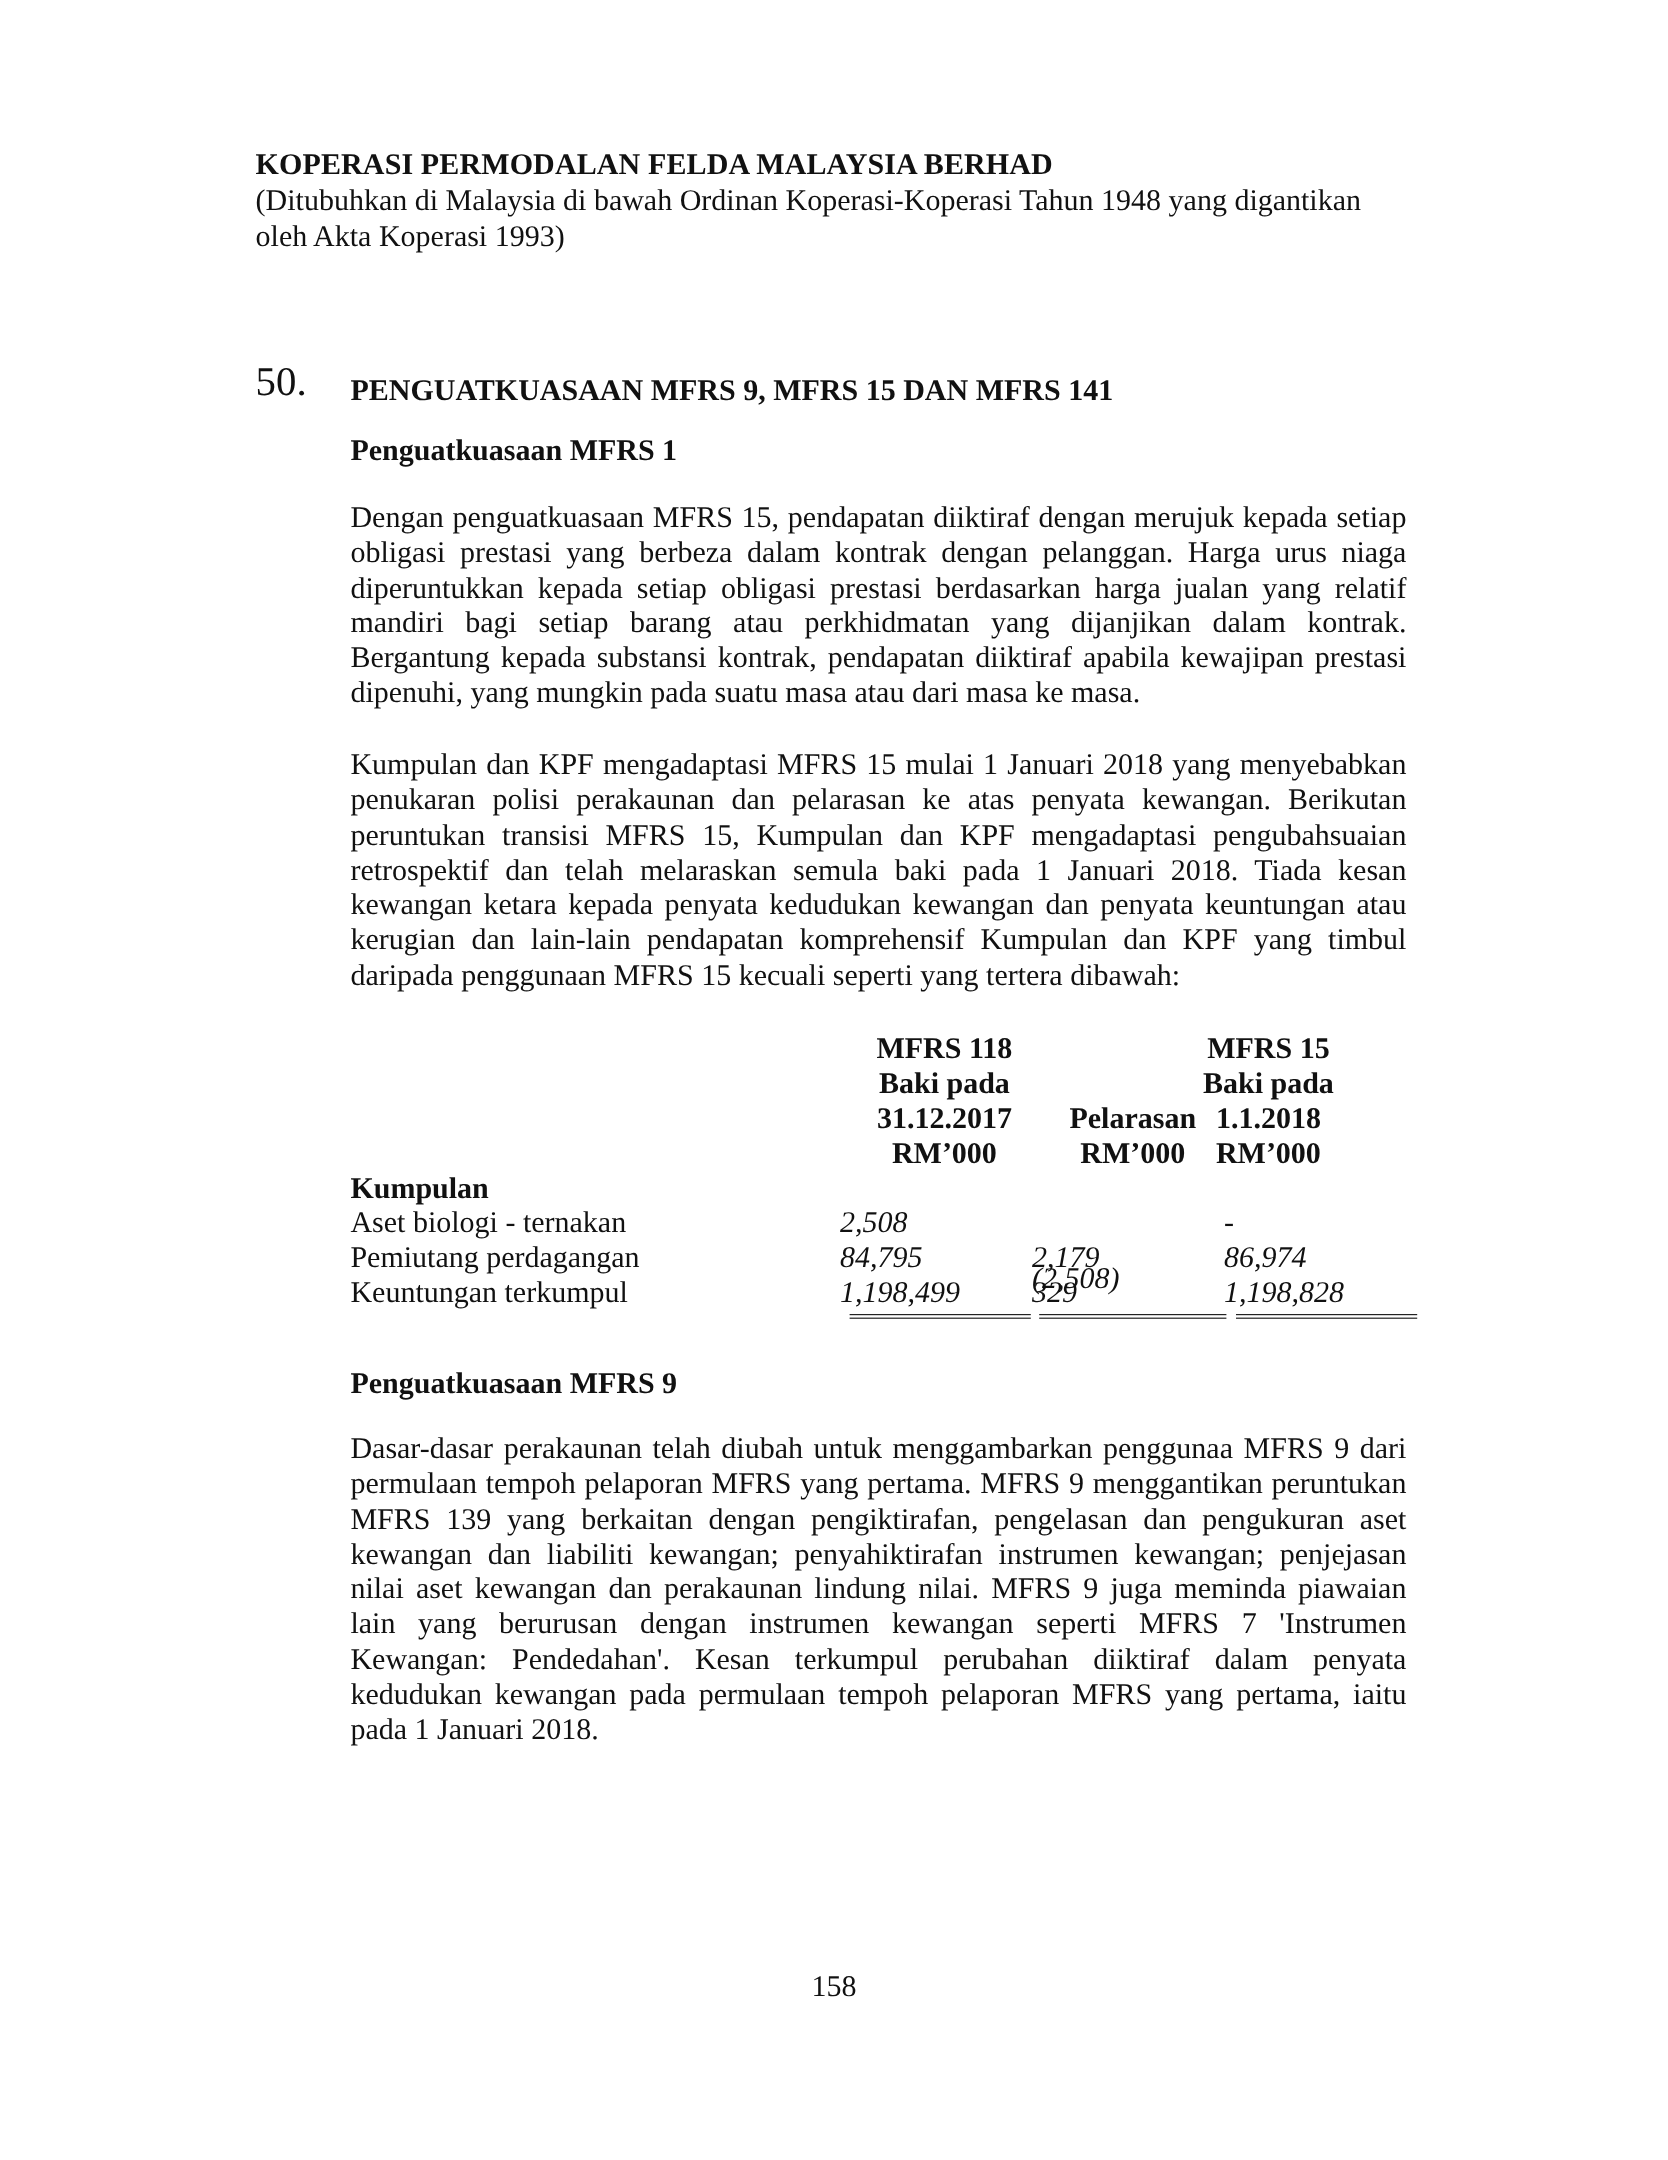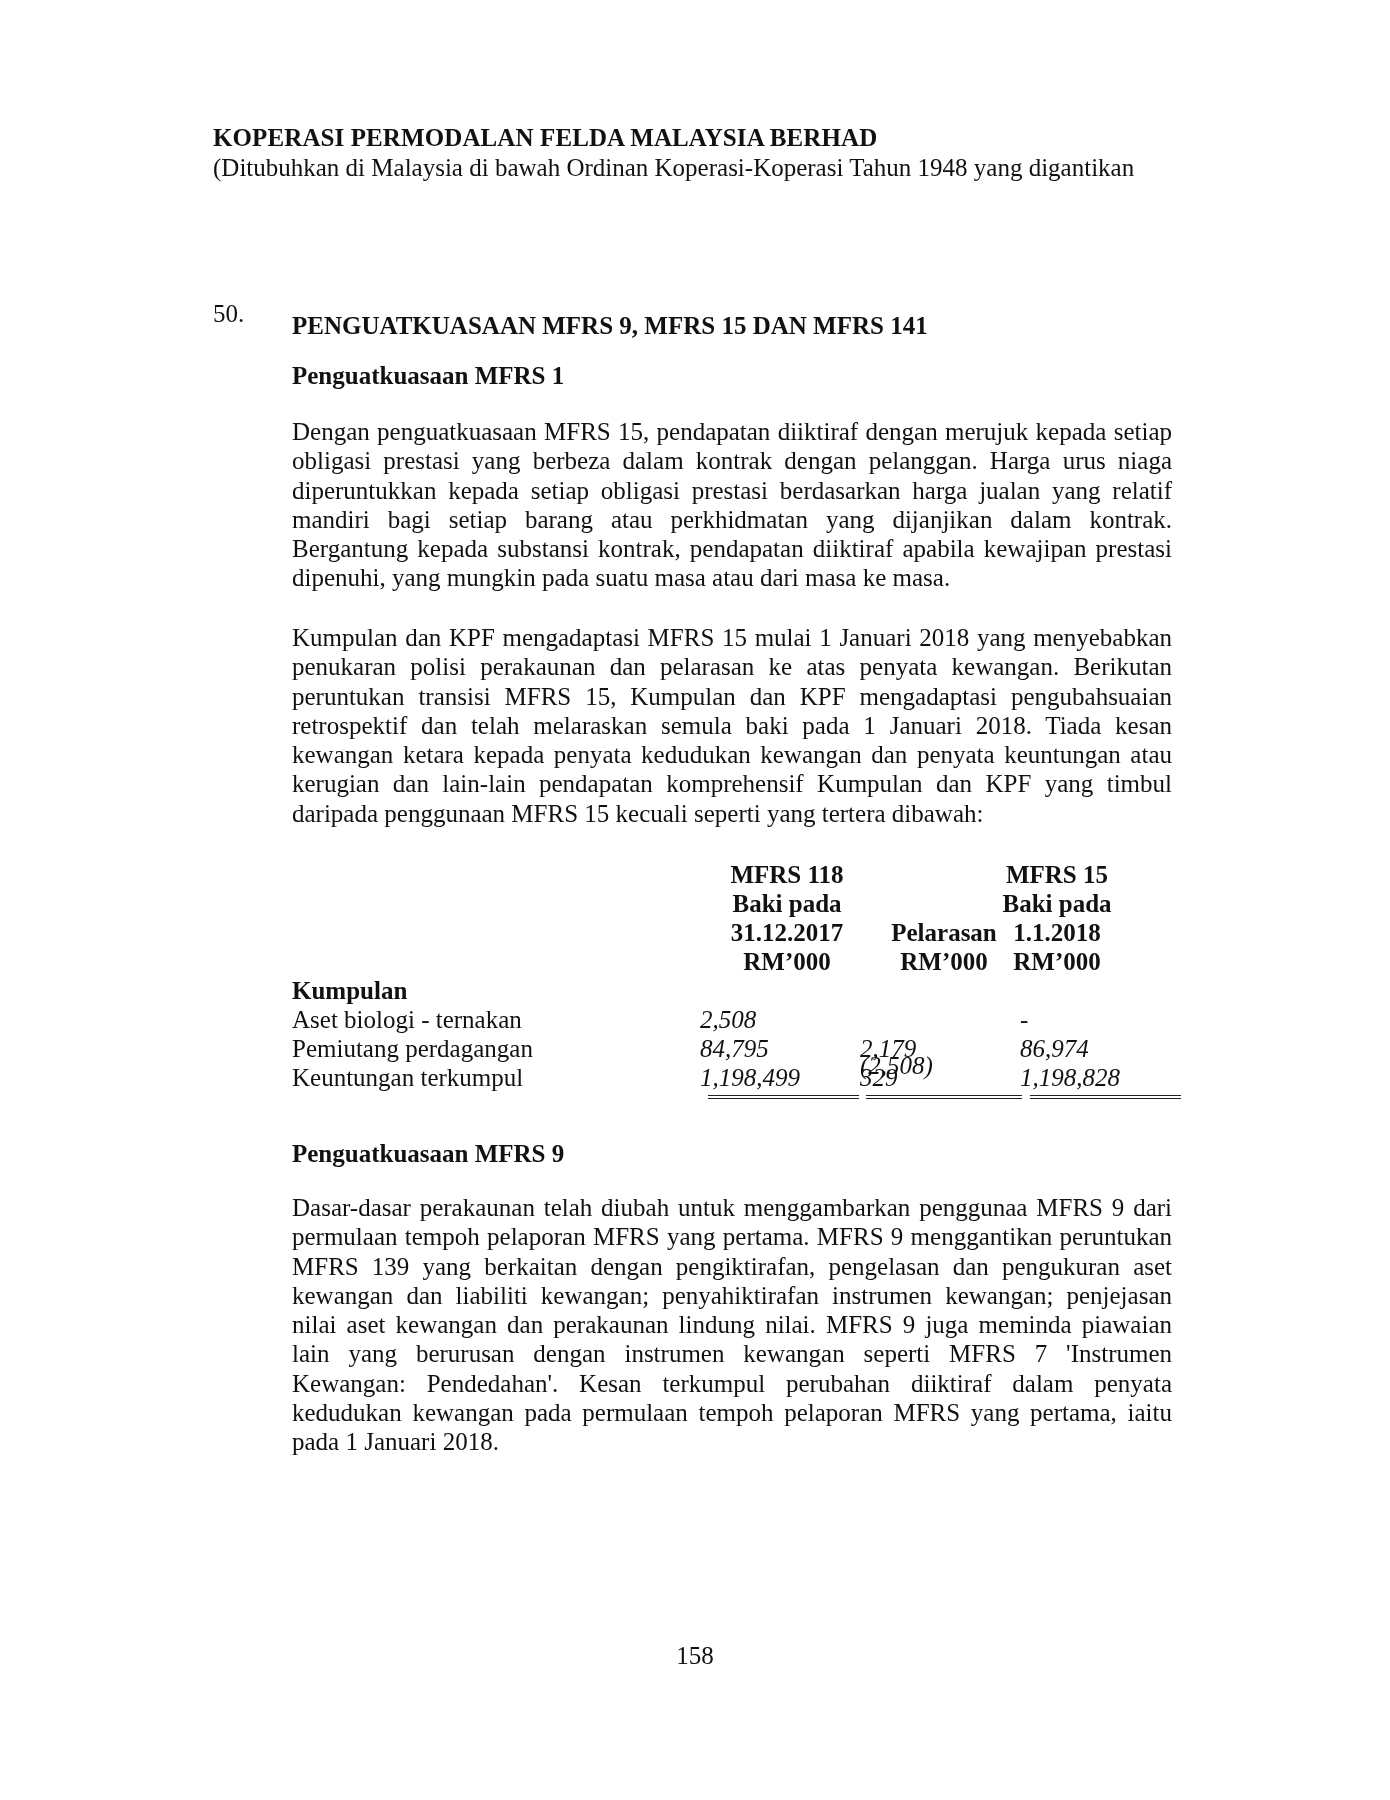--- a/index.html
+++ b/index.html
@@ -4,39 +4,40 @@
 <style>
   html, body { margin: 0; padding: 0; background: #ffffff; }
   body {
     width: 1390px; height: 1800px; position: relative; overflow: hidden;
     font-family: "Liberation Serif", "DejaVu Serif", serif;
     color: #111111;
   }
   .abs { position: absolute; }
   .hdr-title { left: 213px; top: 124px; font-size: 25px; font-weight: bold; letter-spacing: 0.1px; }
   .hdr-sub { left: 213px; top: 153px; width: 960px; font-size: 25px; line-height: 30px; }
-  .sec-num { left: 213px; top: 300px; font-size: 25px; }
+  .sec-num { left: 213px; top: 300px; font-size: 34px; }
   .sec-title { left: 292px; top: 312px; font-size: 25px; font-weight: bold; }
   .sub-title { font-size: 25px; font-weight: bold; left: 292px; }
   .para {
     left: 292px; width: 880px; font-size: 25px; line-height: 29.3px;
     text-align: justify; text-align-last: left;
   }
   .tbl-head { font-size: 25px; font-weight: bold; text-align: center; line-height: 29px; }
   .tbl-cell { font-size: 25px; line-height: 29px; }
   .num { text-align: left; font-style: italic; }
   .dbl { position: absolute; height: 4px; border-top: 1.5px solid #222; border-bottom: 1.5px solid #222; box-sizing: border-box; }
   .pagenum { left: 0; width: 1390px; text-align: center; top: 1642px; font-size: 25px; }
 </style>
 </head>
 <body>
 
 <div class="abs hdr-title">KOPERASI PERMODALAN FELDA MALAYSIA BERHAD</div>
 <div class="abs hdr-sub">
   <div>(Ditubuhkan di Malaysia di bawah Ordinan Koperasi-Koperasi Tahun 1948 yang digantikan</div>
+  <div>oleh Akta Koperasi 1993)</div>
 </div>
 
 <div class="abs sec-num">50.</div>
 <div class="abs sec-title">PENGUATKUASAAN MFRS 9, MFRS 15 DAN MFRS 141</div>
 
 <div class="abs sub-title" style="top:362px;">Penguatkuasaan MFRS 1</div>
 <div class="abs para" style="top:417px;">Dengan penguatkuasaan MFRS 15, pendapatan diiktiraf dengan merujuk kepada setiap obligasi prestasi yang berbeza dalam kontrak dengan pelanggan. Harga urus niaga diperuntukkan kepada setiap obligasi prestasi berdasarkan harga jualan yang relatif mandiri bagi setiap barang atau perkhidmatan yang dijanjikan dalam kontrak. Bergantung kepada substansi kontrak, pendapatan diiktiraf apabila kewajipan prestasi dipenuhi, yang mungkin pada suatu masa atau dari masa ke masa.</div>
 <div class="abs para" style="top:623px;">Kumpulan dan KPF mengadaptasi MFRS 15 mulai 1 Januari 2018 yang menyebabkan penukaran polisi perakaunan dan pelarasan ke atas penyata kewangan. Berikutan peruntukan transisi MFRS 15, Kumpulan dan KPF mengadaptasi pengubahsuaian retrospektif dan telah melaraskan semula baki pada 1 Januari 2018. Tiada kesan kewangan ketara kepada penyata kedudukan kewangan dan penyata keuntungan atau kerugian dan lain-lain pendapatan komprehensif Kumpulan dan KPF yang timbul daripada penggunaan MFRS 15 kecuali seperti yang tertera dibawah:</div>
 
 <div>

